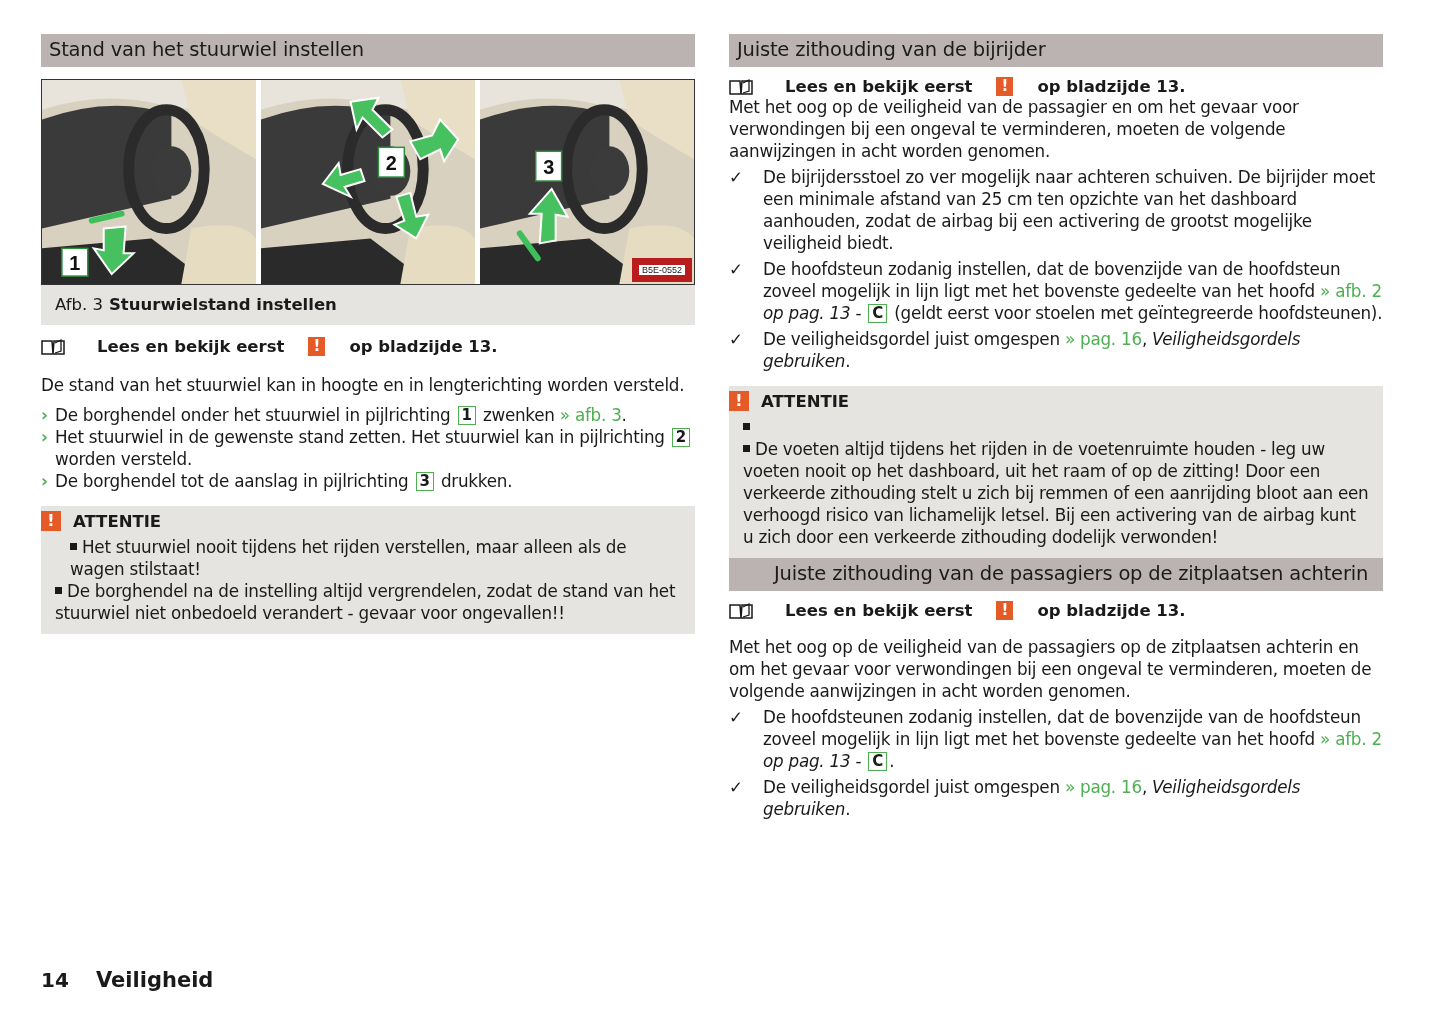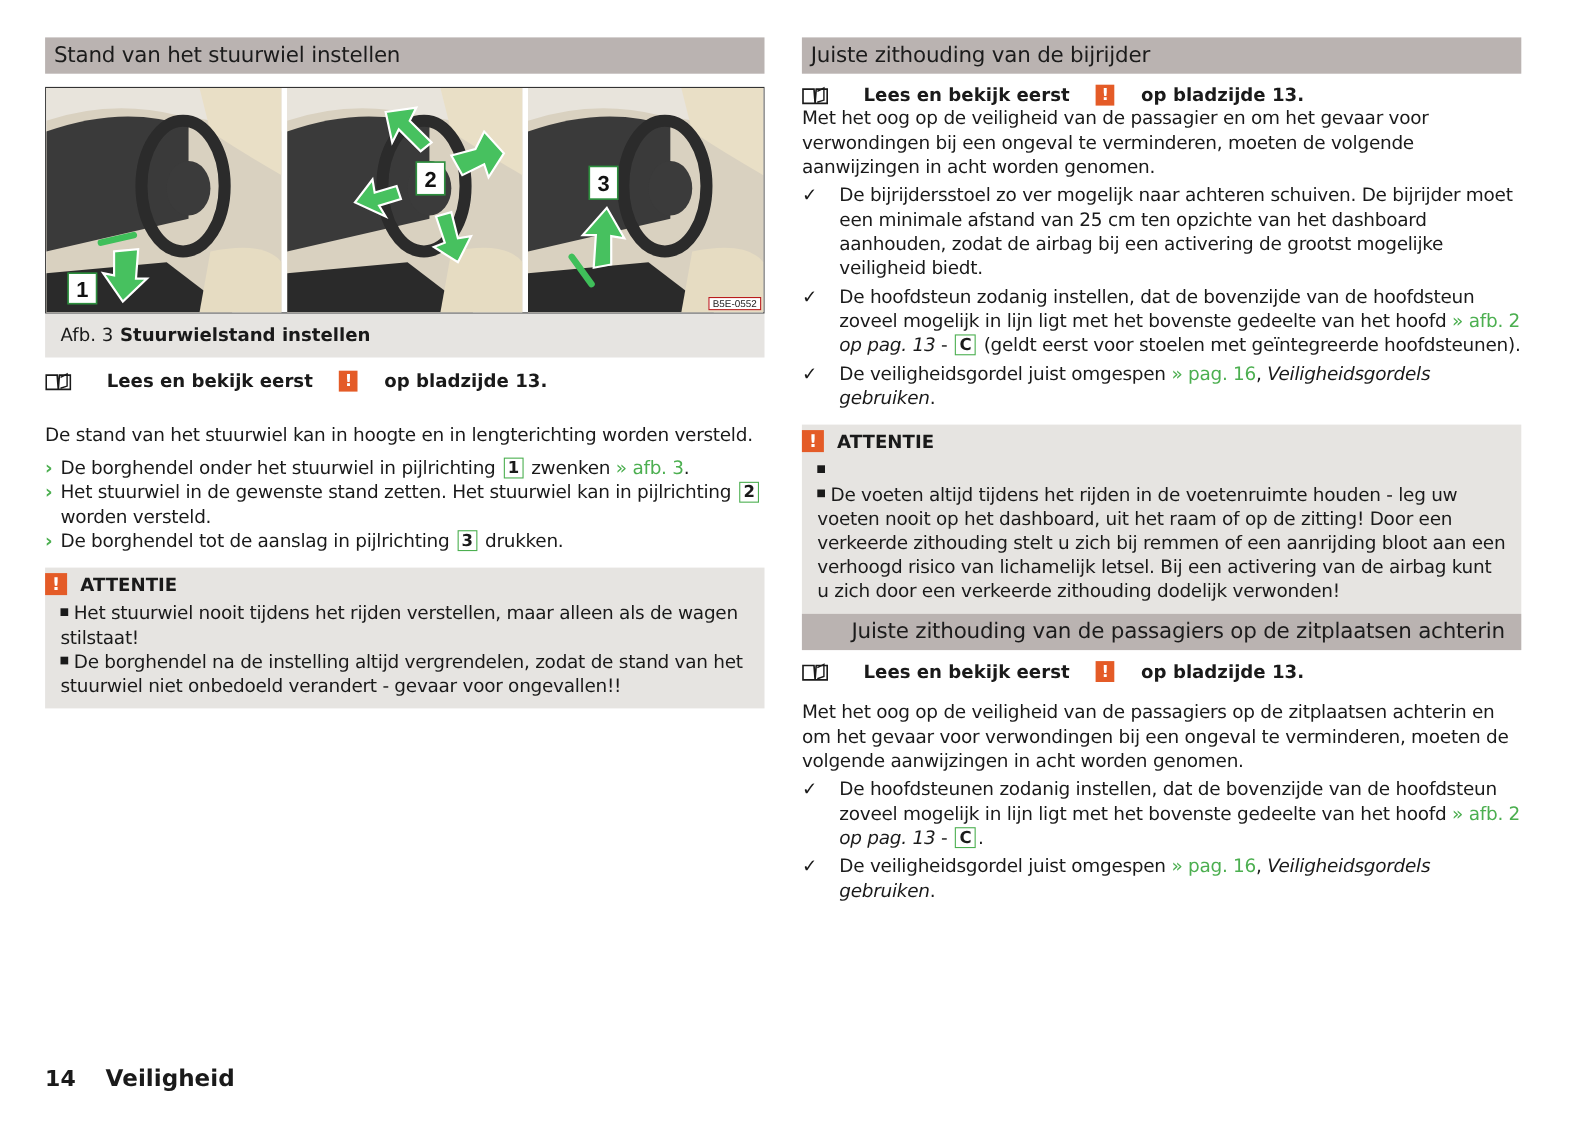--- a/index.html
+++ b/index.html
@@ -46,21 +46,21 @@
   
   .figure {
     margin-top: 12px; width: 654px; height: 206px; border: 1.5px solid #333;
     display: flex; background: #fff; position: relative;
   }
   .panel { flex: 1; position: relative; overflow: hidden; background: #e9e4da; }
   .panel + .panel { margin-left: 5px; }
   .panel svg { position: absolute; left: 0; top: 0; width: 100%; height: 100%; }
   .fig-code {
     position: absolute; right: 2px; bottom: 2px; background: #fff;
-    border: 1px solid #b91c1c; font-size: 9px; padding: 0 3px; color: #222;
+    border: 7px solid #b91c1c; font-size: 9px; padding: 0 3px; color: #222;
     font-family: "Liberation Sans", sans-serif;
   }
   .fig-caption {
     background: #e6e4e1; height: 40px; padding: 10px 19px 0 14px;
     font-size: 16.5px; white-space: nowrap;
   }
   .fig-caption b { margin-left: 6px; }
 
   .steps { margin-top: 8px; }
   .step { position: relative; padding-left: 14px; font-size: 16.8px; line-height: 22px; letter-spacing: -0.25px; }
@@ -152,21 +152,21 @@
   <div class="read-first" style="margin-top:12px;">
     <svg class="book" viewBox="0 0 24 18">
       <path d="M1 3 L11 3 L12 16 L1 16 Z M23 3 L13 3 L12 16 L23 16 Z" fill="none" stroke="#1a1a1a" stroke-width="1.5"></path>
       <path d="M14 5 L20 2 L20 13 L14 15" fill="none" stroke="#1a1a1a" stroke-width="1.3"></path>
     </svg>
     <span>Lees en bekijk eerst</span>
     <span class="warn-badge">!</span>
     <span>op bladzijde 13.</span>
   </div>
 
-  <p class="body-text" style="margin-top:28px;">De stand van het stuurwiel kan in hoogte en in lengterichting worden versteld.</p>
+  <p class="body-text" style="margin-top:18px;">De stand van het stuurwiel kan in hoogte en in lengterichting worden versteld.</p>
 
   <div class="steps">
     <div class="step">
       <span class="chev">›</span>
       <span>De borghendel onder het stuurwiel in pijlrichting</span>
       <span class="num-box">1</span>
       <span>zwenken</span>
       <span class="green">» afb. 3</span><span>.</span>
     </div>
     <div class="step">
@@ -181,21 +181,21 @@
       <span class="num-box">3</span>
       <span>drukken.</span>
     </div>
   </div>
 
   <div class="attn" style="margin-top:14px;">
     <div class="attn-head">
       <span class="warn-badge">!</span>
       <span>ATTENTIE</span>
     </div>
-    <div class="attn-text" style="margin-top:4px;">
+    <div class="attn-text" style="margin-top:4px;margin-left:15px;">
       <span class="sq"></span><span>Het stuurwiel nooit tijdens het rijden verstellen, maar alleen als de wagen stilstaat!</span>
     </div>
     <div class="attn-text">
       <span class="sq"></span><span>De borghendel na de instelling altijd vergrendelen, zodat de stand van het stuurwiel niet onbedoeld verandert - gevaar voor ongevallen!!</span>
     </div>
   </div>
 </div>
 
 <div class="col col-right">
   <div class="section-head">Juiste zithouding van de bijrijder</div>

